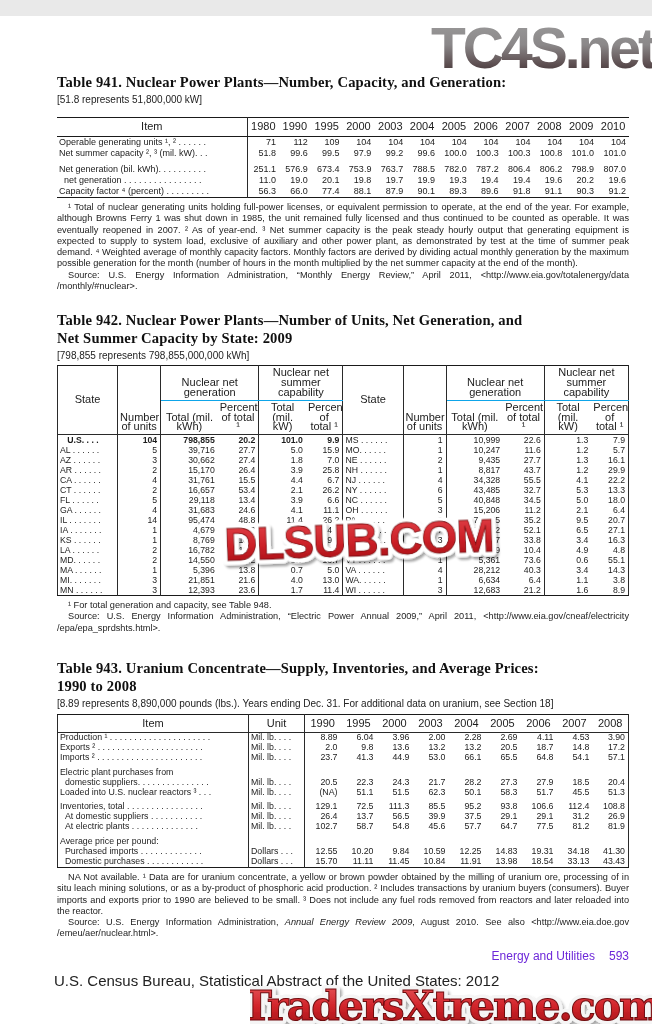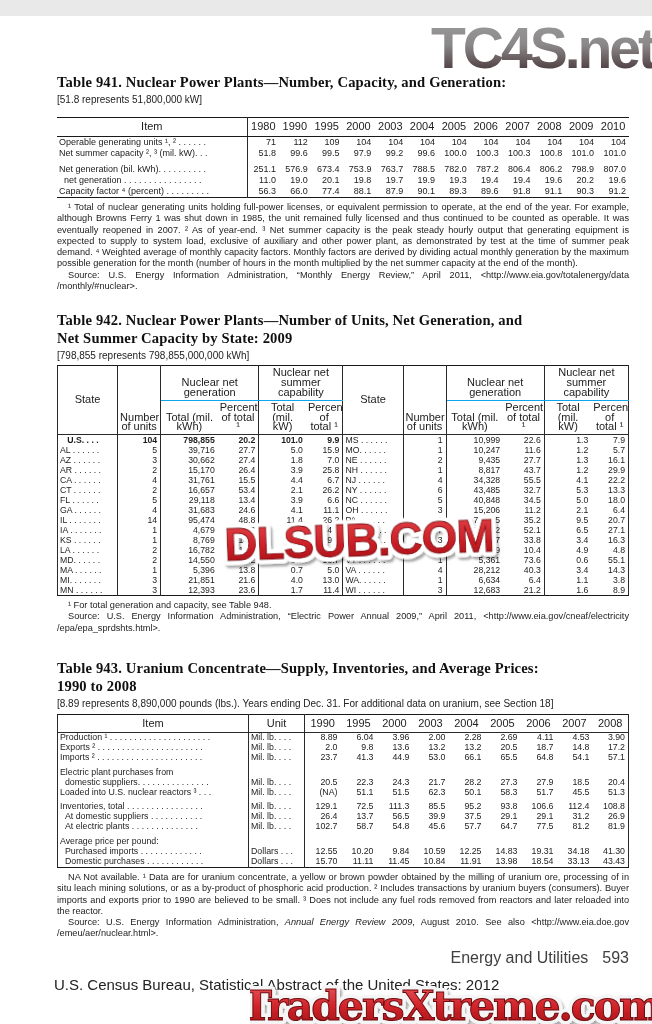--- a/index.html
+++ b/index.html
@@ -31,21 +31,21 @@
   .t942 td{font-size:8.7px;line-height:10px}
   .t942 tr.b td:nth-child(-n+6){font-weight:bold}
   
   .t943{margin-top:5px;border:1px solid #2a2a2a;border-top:1.2px solid #1a1a1a;border-bottom:1.4px solid #1a1a1a}
   .t943 thead th{border-bottom:1px solid #2a2a2a;height:13px;vertical-align:middle;white-space:nowrap}
   .t943 td{font-size:8.8px;line-height:9.9px}
   
   .fnote{font-size:9.2px;line-height:11.3px;text-align:justify;margin:4px 0 0 0;color:#222}
   .fnote p{margin:0;text-indent:11px}
   
-  .sect-line{margin-top:9px;text-align:right;font-size:16px;color:#404040}
+  .sect-line{margin-top:9px;text-align:right;font-size:12px;color:#6d28d9}
   .sect-line .pg{margin-left:14px}
   .imprint{margin-top:9px;margin-left:-3px;font-size:15px;color:#222}
   .wm{position:absolute;pointer-events:none}
 </style>
 </head>
 <body>
 
 <div class="page">
 
   <svg class="wm" style="top:-4px;right:-8px" width="350" height="74">

